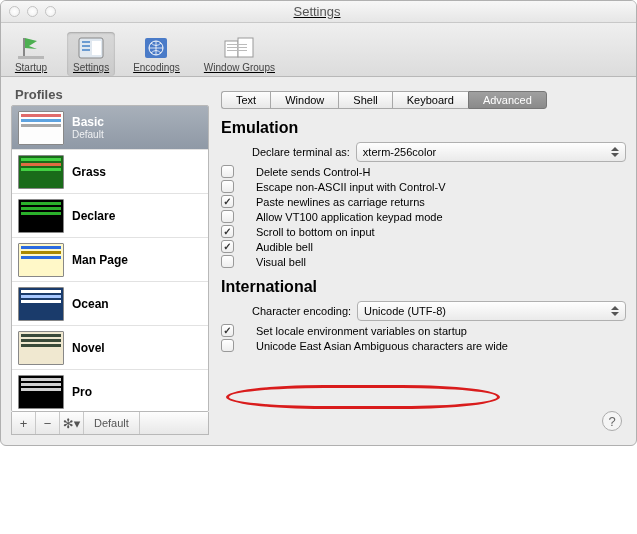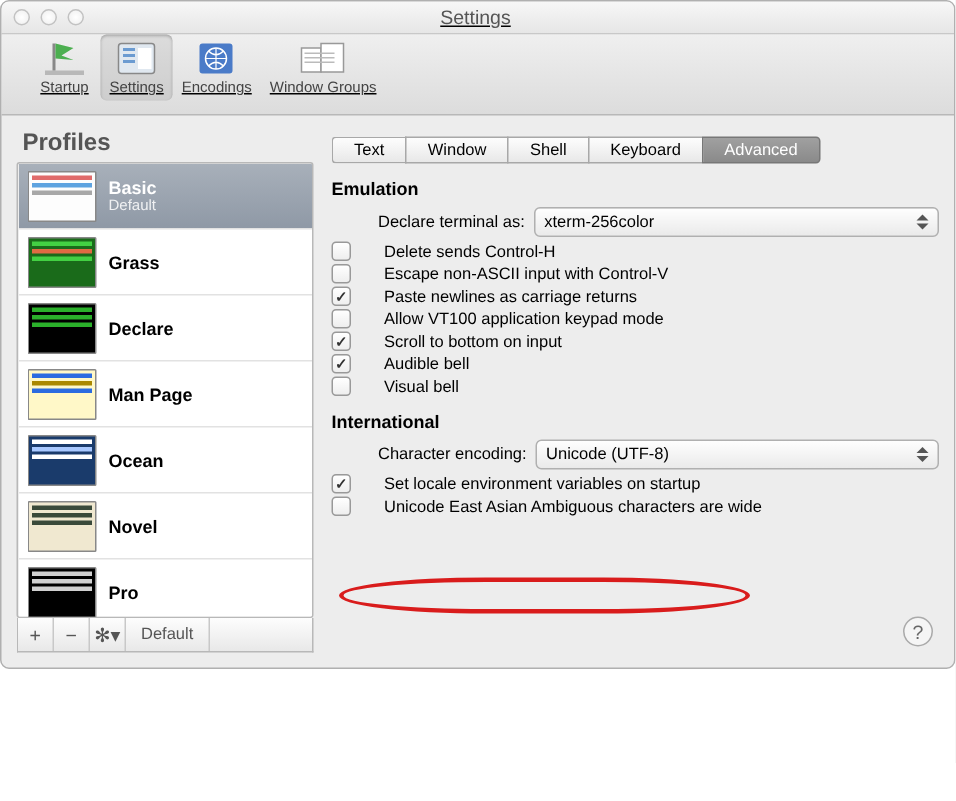--- a/index.html
+++ b/index.html
@@ -2,45 +2,45 @@
 <html><head>
 <meta charset="utf-8">
 <style>
 * { box-sizing: border-box; margin: 0; padding: 0; }
 body { font-family: "Lucida Grande", "Helvetica Neue", sans-serif; font-size: 11px; background: #fff; color: #000; width: 637px; height: 534px; overflow: hidden; }
 .window { width: 637px; height: 446px; background: #ededed; border: 1px solid #b0b0b0; border-radius: 6px; overflow: hidden; position: relative; text-decoration: underline; }
 .titlebar { height: 22px; background: linear-gradient(#f7f7f7, #e6e6e6); border-bottom: 1px solid #c8c8c8; display: flex; align-items: center; padding: 0 8px; }
 .traffic { display: flex; gap: 7px; }
 .tl { width: 11px; height: 11px; border-radius: 50%; border: 1px solid #c2c2c2; background: radial-gradient(#fff,#eee); }
 .tb-title { flex: 1; text-align: center; font-size: 13px; color: #555; }
-.toolbar { height: 54px; background: linear-gradient(#efefef,#dcdcdc); border-bottom: 1px solid #b8b8b8; display: flex; align-items: flex-start; padding: 0 18px; gap: 0; }
+.toolbar { height: 54px; background: linear-gradient(#efefef,#dcdcdc); border-bottom: 1px solid #b8b8b8; display: flex; align-items: flex-end; padding: 0 6px; gap: 12px; }
 .tool-item { display: flex; flex-direction: column; align-items: center; justify-content: center; padding: 3px 6px; border-radius: 4px; cursor: default; min-width: 48px; }
 .tool-item.selected { background: rgba(0,0,0,0.08); box-shadow: inset 0 1px 2px rgba(0,0,0,0.25); }
 .tool-icon { width: 32px; height: 26px; display: flex; align-items: center; justify-content: center; }
 .tool-label { font-size: 10px; color: #444; margin-top: 1px; }
 .content { position: absolute; top: 76px; bottom: 0; left: 0; right: 0; padding: 10px; display: flex; gap: 12px; }
 .sidebar { width: 198px; display: flex; flex-direction: column; }
-.profiles-label { font-size: 16px; font-weight: bold; color: #555; margin-bottom: 3px; padding-left: 4px; }
+.profiles-label { font-size: 13px; font-weight: bold; color: #555; margin-bottom: 3px; padding-left: 4px; }
 .profile-list { flex: 1; background: #fff; border: 1px solid #b8b8b8; border-radius: 2px; overflow-y: auto; }
 .profile-item { display: flex; align-items: center; height: 44px; border-bottom: 1px solid #e2e2e2; padding: 4px 6px; gap: 8px; cursor: default; }
 .profile-item.selected { background: linear-gradient(#a8b0ba,#8f99a6); color: #fff; }
 .swatch { width: 46px; height: 34px; border: 1px solid #888; border-radius: 1px; background: #222; position: relative; overflow: hidden; }
 .swatch .line { height: 3px; margin: 2px 2px; }
 .profile-name { font-size: 12px; font-weight: bold; }
 .profile-sub { font-size: 10px; color: #fff; opacity: 0.85; }
 .sidebar-footer { height: 23px; background: linear-gradient(#fdfdfd,#e8e8e8); border: 1px solid #b8b8b8; border-top: none; display: flex; }
 .fbtn { width: 24px; border-right: 1px solid #c8c8c8; display: flex; align-items: center; justify-content: center; font-size: 13px; color: #555; cursor: default; }
 .fbtn.wide { width: auto; padding: 0 10px; font-size: 11px; }
 .main { flex: 1; padding: 4px 0; }
 .tabs { display: flex; justify-content: flex-start; }
 .tab { padding: 2px 14px; font-size: 11px; background: linear-gradient(#fdfdfd,#e8e8e8); border: 1px solid #a8a8a8; border-right: none; cursor: default; }
 .tab:first-child { border-radius: 3px 0 0 3px; }
 .tab:last-child { border-radius: 0 3px 3px 0; border-right: 1px solid #a8a8a8; }
 .tab.active { background: linear-gradient(#a0a0a0,#8a8a8a); color: #fff; border-color: #777; }
-.section-h { font-size: 12px; font-weight: bold; margin: 10px 0 5px 0; }
+.section-h { font-size: 16px; font-weight: bold; margin: 10px 0 5px 0; }
 .form-row { display: flex; align-items: center; gap: 6px; margin: 3px 0; padding-left: 31px; }
 .form-label { font-size: 11px; }
 .select { flex: 1; height: 20px; background: linear-gradient(#fefefe,#eaeaea); border: 1px solid #b0b0b0; border-radius: 4px; padding: 0 18px 0 6px; font-size: 11px; display: flex; align-items: center; position: relative; cursor: default; }
 .select:after { content: ""; position: absolute; right: 6px; top: 4px; width: 0; height: 0; border-left: 4px solid transparent; border-right: 4px solid transparent; border-bottom: 4px solid #555; }
 .select:before { content: ""; position: absolute; right: 6px; bottom: 4px; width: 0; height: 0; border-left: 4px solid transparent; border-right: 4px solid transparent; border-top: 4px solid #555; }
 .check-row { display: flex; align-items: center; gap: 22px; margin: 2px 0; }
 .cbox { width: 13px; height: 13px; border: 1px solid #999; border-radius: 3px; background: linear-gradient(#fff,#eee); display: flex; align-items: center; justify-content: center; font-size: 10px; color: #333; cursor: default; }
 .cbox.checked:after { content: "✓"; font-weight: bold; }
 .annotation { position: absolute; border: 3px solid #d91c1c; border-radius: 50% / 70%; pointer-events: none; }
 .help { position: absolute; bottom: 14px; right: 14px; width: 20px; height: 20px; border: 1px solid #aaa; border-radius: 50%; background: #f5f5f5; display: flex; align-items: center; justify-content: center; font-size: 13px; color: #666; cursor: default; }

